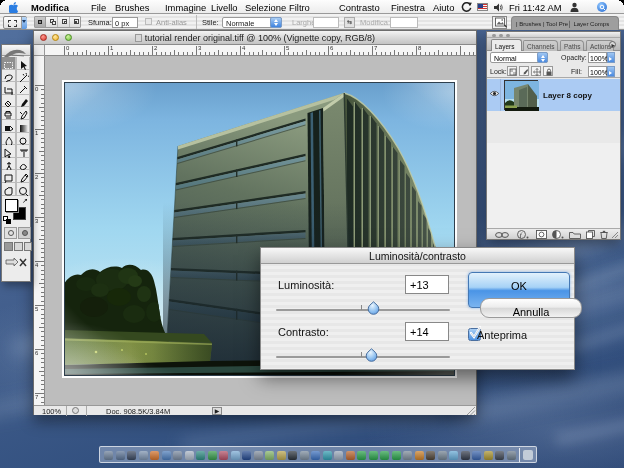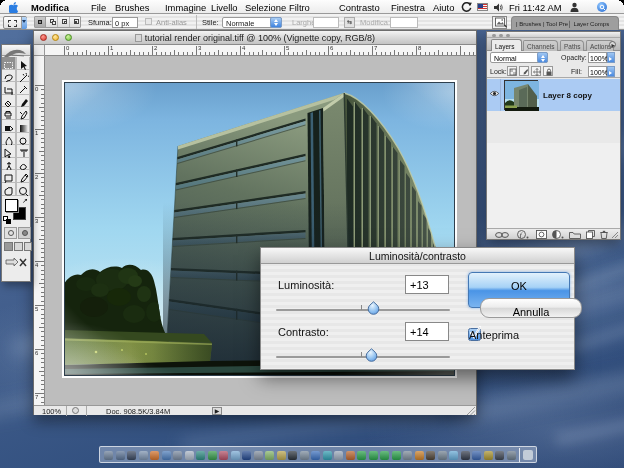--- a/index.html
+++ b/index.html
@@ -988,17 +988,17 @@
       </defs>
     <path d="M6.5,0.8 L10.2,4.2 A5.3,5.3 0 1 1 2.8,4.2 Z" fill="url(#th2)" stroke="#4a6f9e" stroke-width="1"></path>
   </svg>
   <div class="abs" style="left:207px;top:24px;width:102px;height:36px;border-radius:4px;background:linear-gradient(#e2f1fc 0%,#a6d2f6 42%,#4a94e6 52%,#7ab4f0 100%);border:1px solid #4478b4;box-shadow:0 0 3px rgba(100,160,230,.75);text-align:center;font-size:11px;color:#000;padding-top:7px;">OK</div>
   <div class="abs" style="left:207px;top:50px;width:102px;height:20px;border-radius:9px;background:linear-gradient(#ffffff,#ececec 45%,#d8d8d8 52%,#f2f2f2);border:1px solid #9a9a9a;text-align:center;font-size:11px;color:#000;padding-top:7px;margin-left:12px;">Annulla</div>
   <div class="abs" style="left:207px;top:80px;width:13px;height:13px;border-radius:2.5px;background:linear-gradient(#a8cef4,#4e92e2);border:1px solid #4a6fa0;"></div>
   <svg class="abs" style="left:207px;top:76px;" width="15" height="17" viewBox="0 0 15 17">
       <path d="M3,9 L6,13 L12,3" fill="none" stroke="#fff" stroke-width="2.2" stroke-linecap="round"></path>
       <path d="M3,9 L6,13 L12,3" fill="none" stroke="#1a3a66" stroke-width="0.6" opacity="0.35"></path>
     </svg>
-  <span class="abs" style="left:208px;top:81px;font-size:11px;color:#111;">Anteprima</span>
+  <span class="abs" style="left:216px;top:81px;font-size:11px;color:#111;">Anteprima</span>
 </div>
 
 <div class="abs" style="left:0;top:0;width:5px;height:5px;background:radial-gradient(circle at 100% 100%, transparent 4px, #000 4px);"></div>
 <div class="abs" style="left:619px;top:0;width:5px;height:5px;background:radial-gradient(circle at 0% 100%, transparent 4px, #000 4px);"></div>
 
 </body></html>

